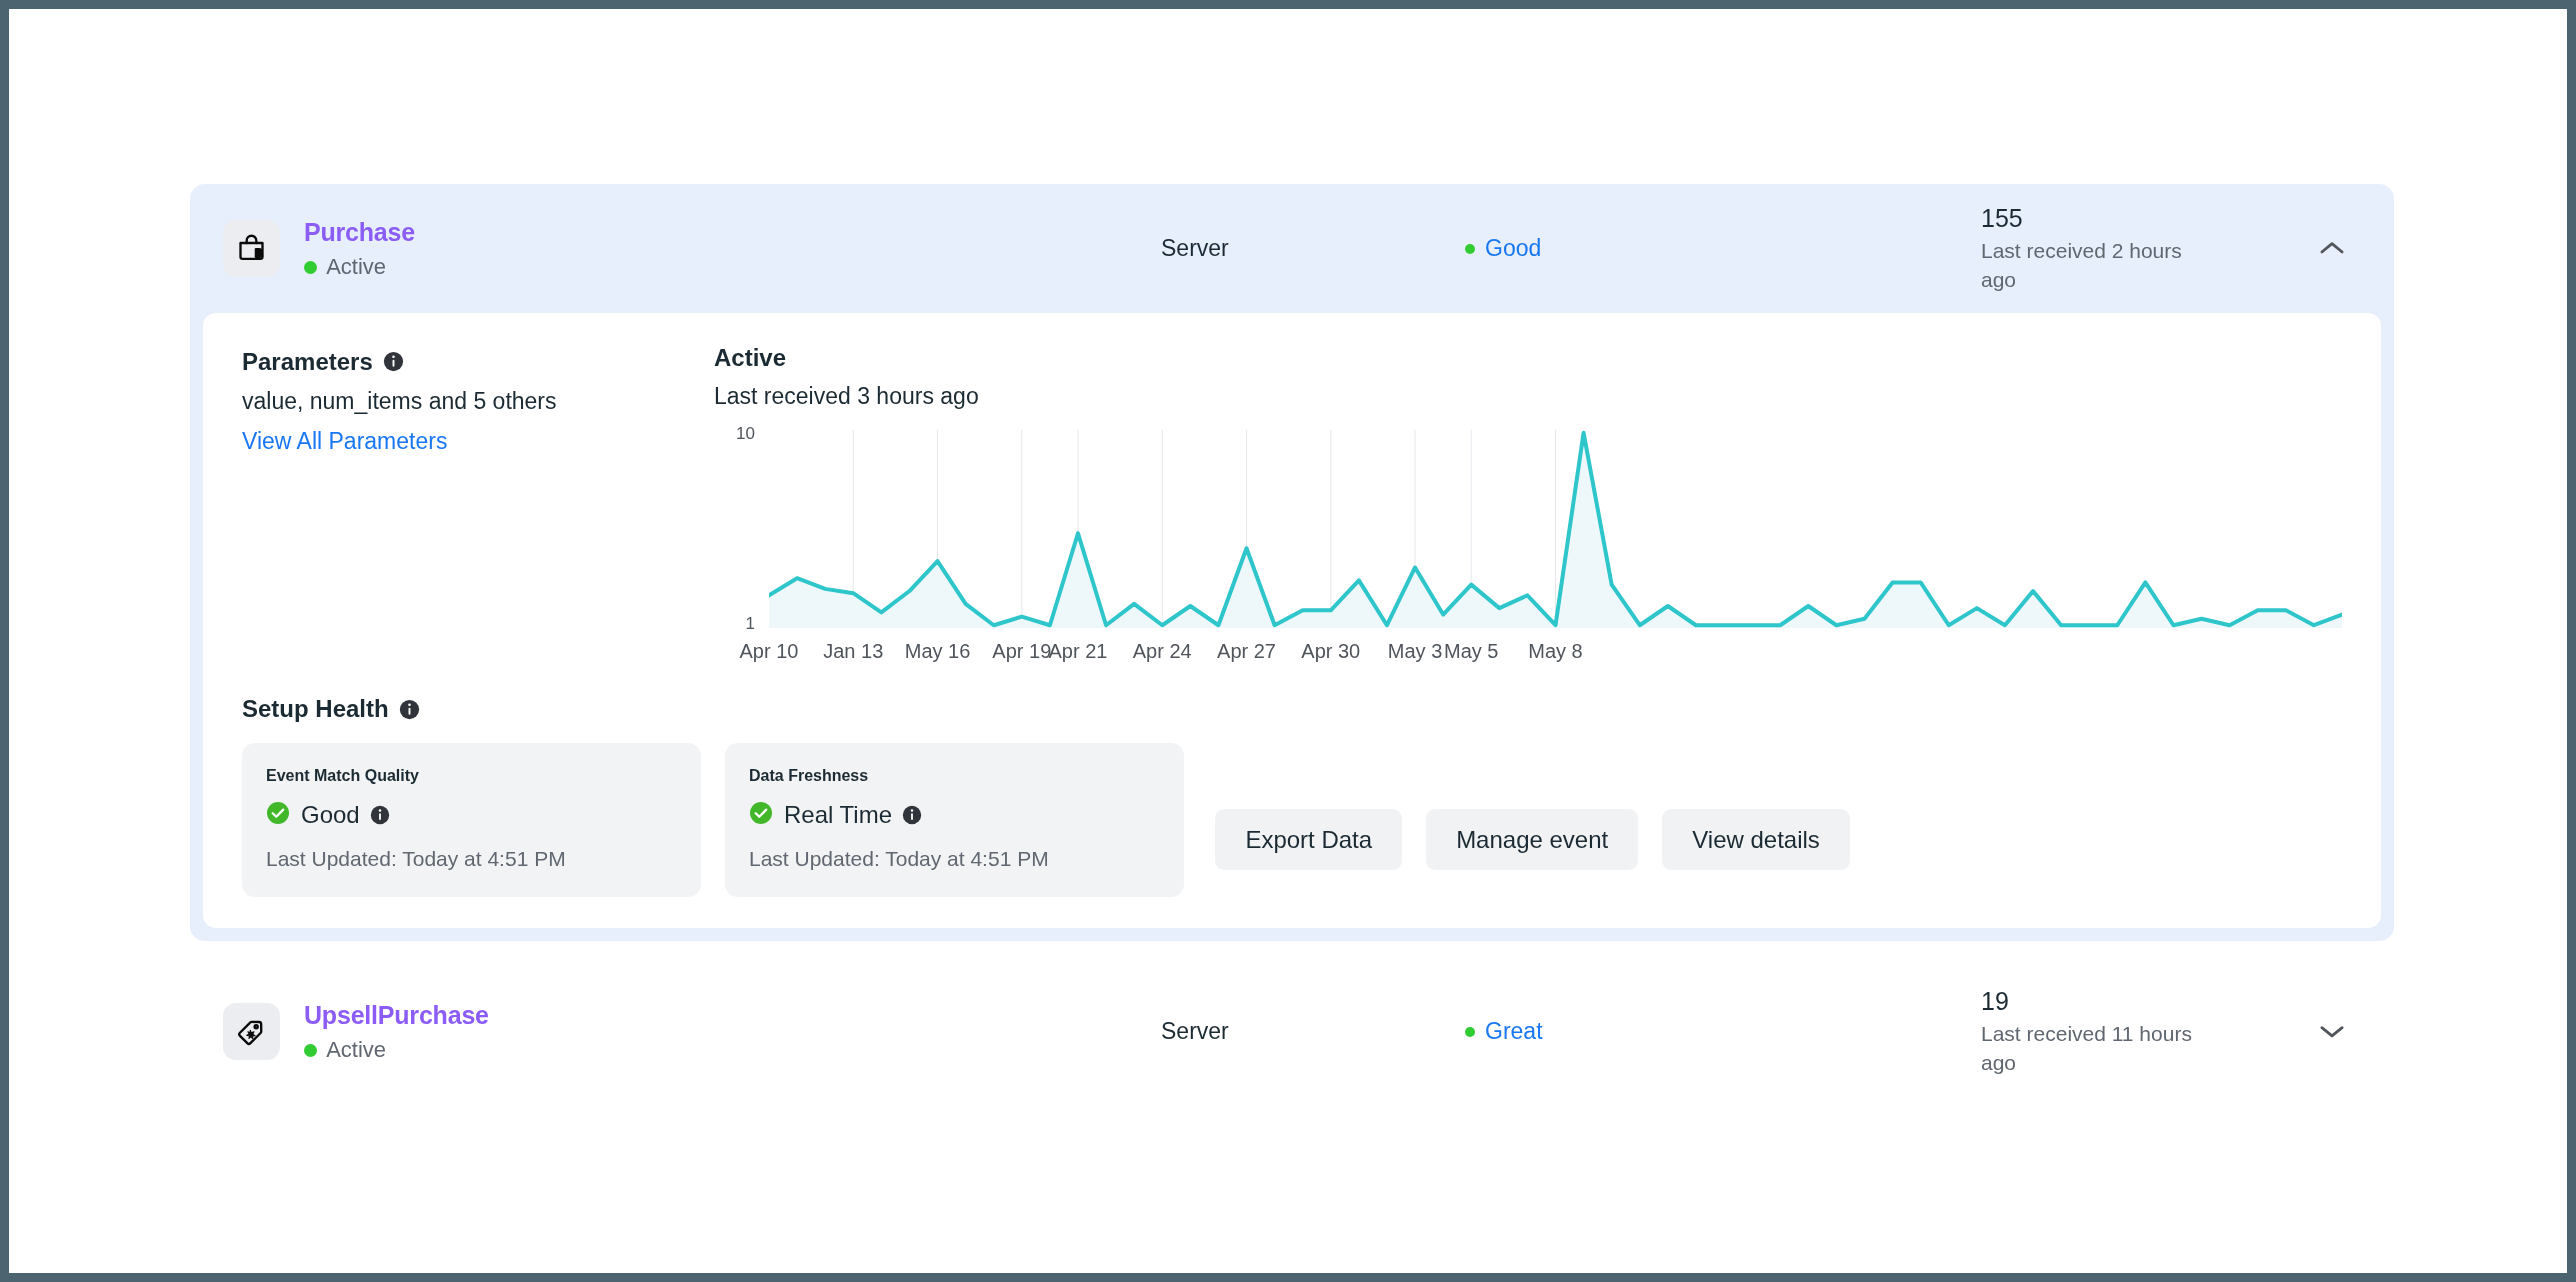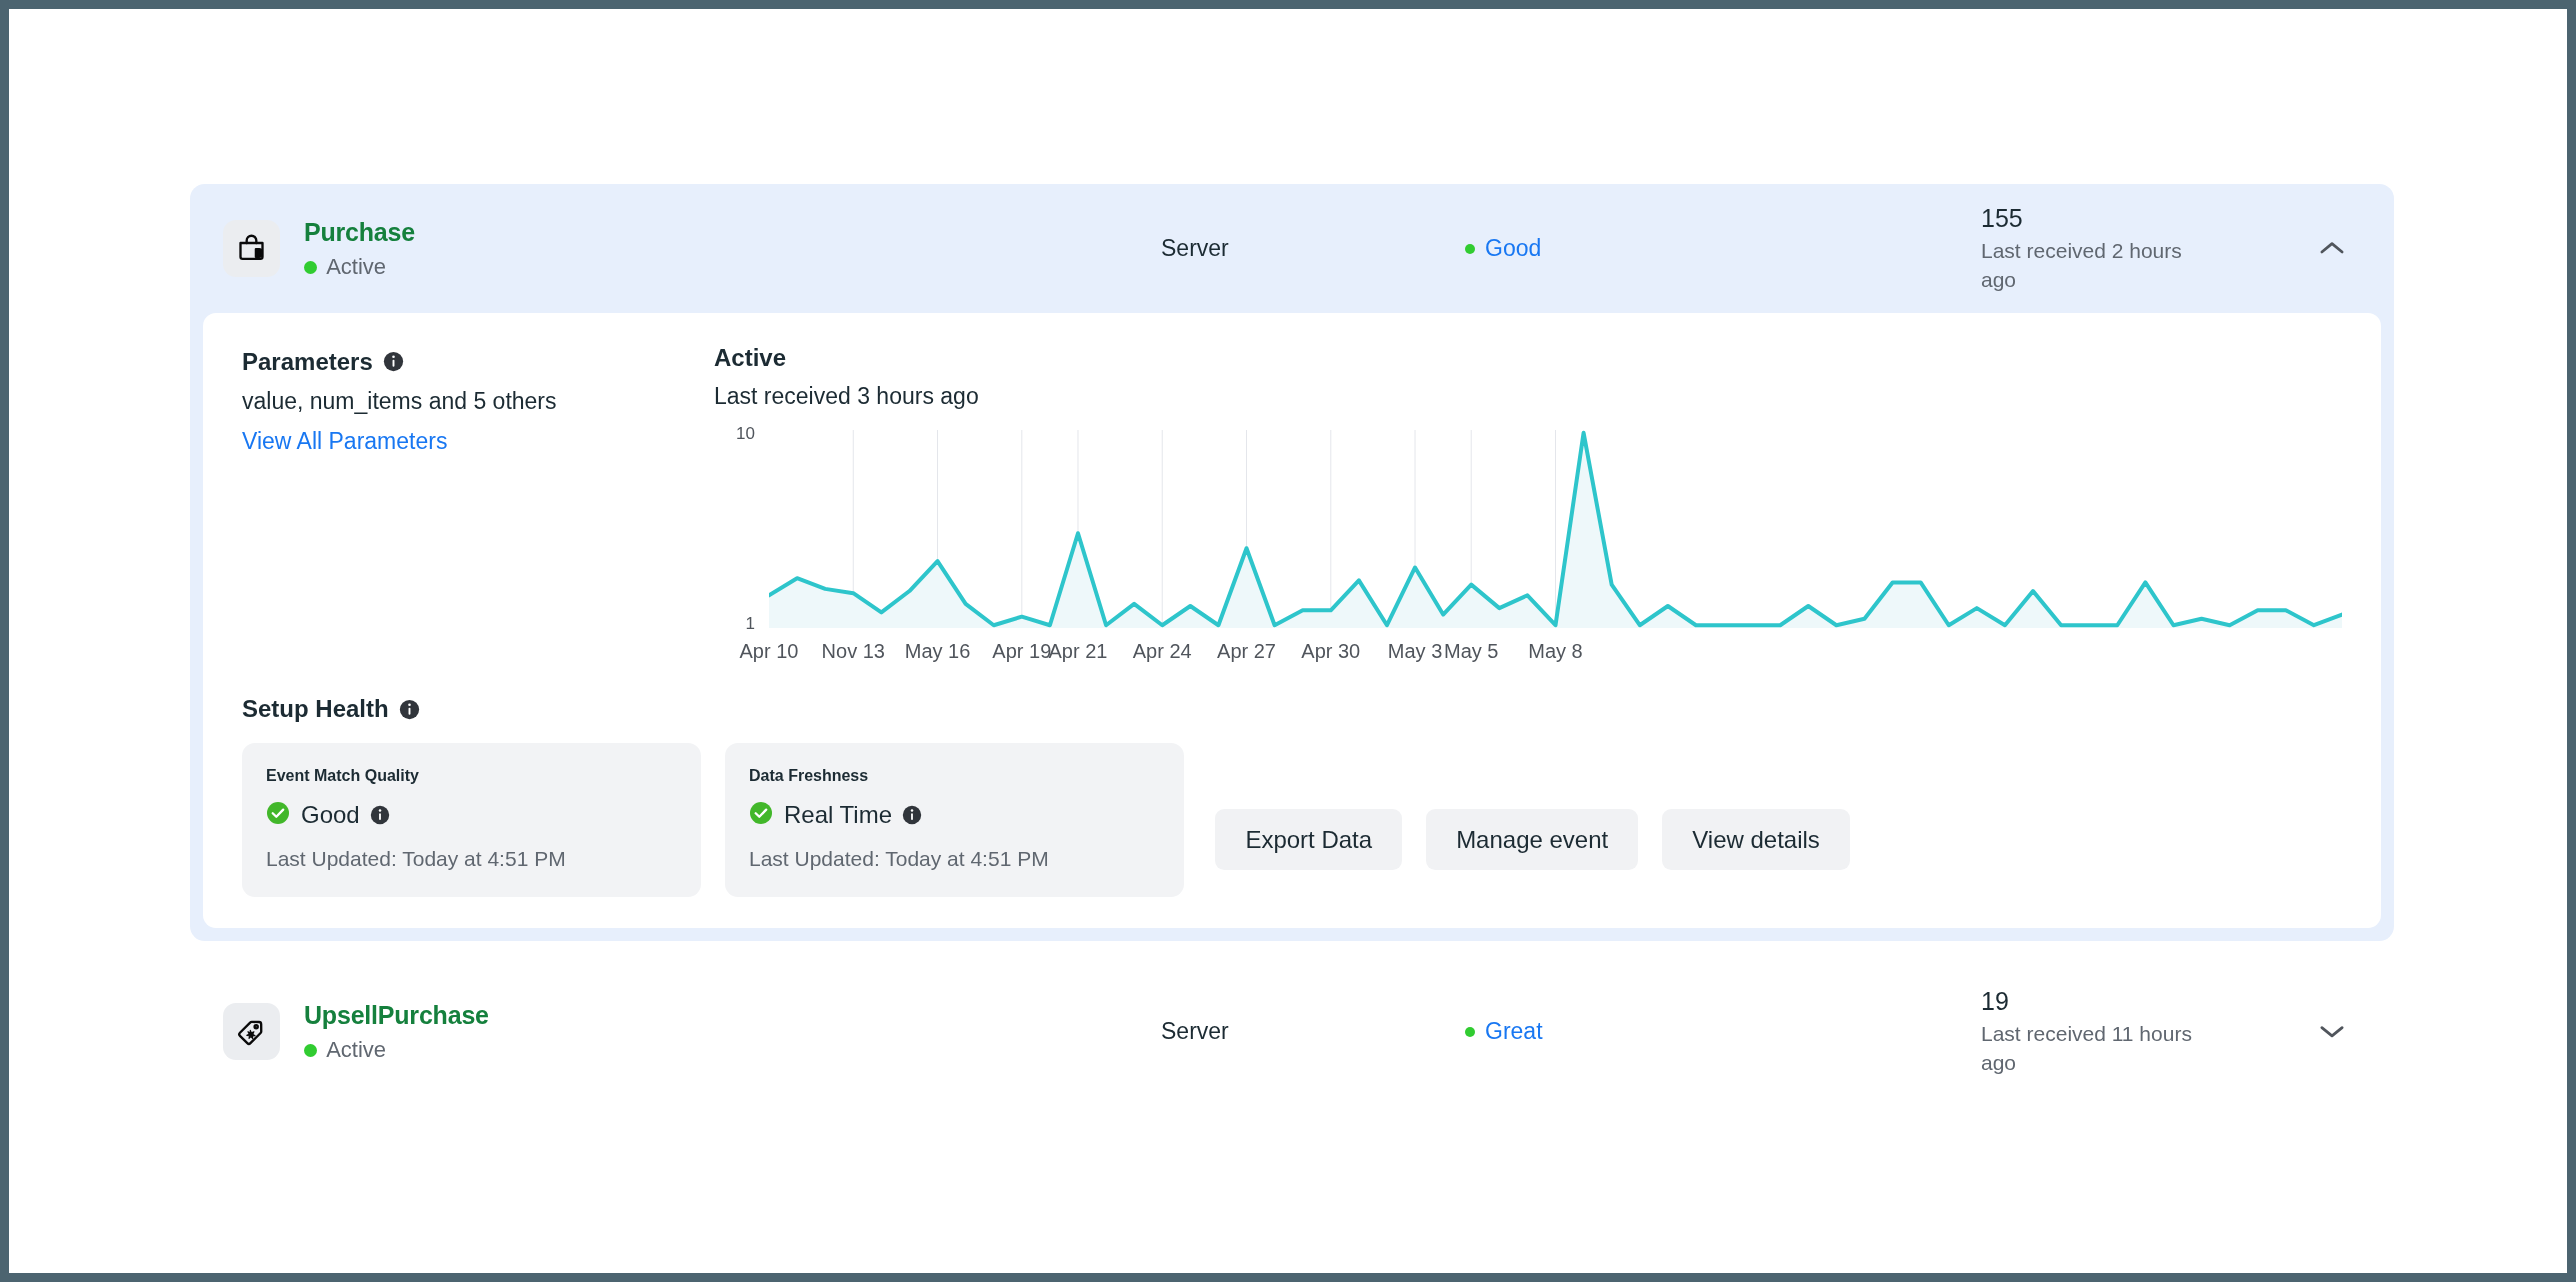--- a/index.html
+++ b/index.html
@@ -76,21 +76,21 @@
     display: flex;
     flex-direction: column;
     justify-content: center;
     flex: 0 0 auto;
     width: 857px;
   }
 
   .ev-title {
     font-size: 25px;
     font-weight: bold;
-    color: #15803d;
+    color: #8b5cf6;
     line-height: 1.25;
     letter-spacing: -0.2px;
   }
 
   .ev-substatus {
     display: flex;
     align-items: center;
     margin-top: 6.4px;
   }
 
@@ -445,21 +445,21 @@
                       <line x1="500" x2="500" y1="0" y2="215" stroke="#e4e6eb" stroke-width="1" vector-effect="non-scaling-stroke"></line>
                       <line x1="0" x2="1000" y1="214" y2="214" stroke="#e4e6eb" stroke-width="1" vector-effect="non-scaling-stroke"></line>
                     </g>
                   <path id="chart-area" fill="#eef8fa" stroke="none" d="M0.00 179.49 L17.86 160.91 L35.71 172.52 L53.57 177.17 L71.43 198.07 L89.29 174.84 L107.14 142.33 L125.00 188.78 L142.86 212.00 L160.71 202.71 L178.57 212.00 L196.43 112.14 L214.29 212.00 L232.14 188.78 L250.00 212.00 L267.86 191.10 L285.71 212.00 L303.57 128.40 L321.43 212.00 L339.29 195.74 L357.14 195.74 L375.00 163.23 L392.86 212.00 L410.71 149.30 L428.57 200.39 L446.43 167.88 L464.29 193.42 L482.14 179.49 L500.00 212.00 L517.86 3.00 L535.71 167.88 L553.57 212.00 L571.43 191.10 L589.29 212.00 L607.14 212.00 L625.00 212.00 L642.86 212.00 L660.71 191.10 L678.57 212.00 L696.43 205.03 L714.29 165.56 L732.14 165.56 L750.00 212.00 L767.86 193.42 L785.71 212.00 L803.57 174.84 L821.43 212.00 L839.29 212.00 L857.14 212.00 L875.00 165.56 L892.86 212.00 L910.71 205.03 L928.57 212.00 L946.43 195.74 L964.29 195.74 L982.14 212.00 L1000.00 200.39 L1000 215 L0 215 Z"></path>
                   <path id="chart-line" fill="none" stroke="#2ec5cb" stroke-width="4" stroke-linejoin="round" stroke-linecap="round" vector-effect="non-scaling-stroke" d="M0.00 179.49 L17.86 160.91 L35.71 172.52 L53.57 177.17 L71.43 198.07 L89.29 174.84 L107.14 142.33 L125.00 188.78 L142.86 212.00 L160.71 202.71 L178.57 212.00 L196.43 112.14 L214.29 212.00 L232.14 188.78 L250.00 212.00 L267.86 191.10 L285.71 212.00 L303.57 128.40 L321.43 212.00 L339.29 195.74 L357.14 195.74 L375.00 163.23 L392.86 212.00 L410.71 149.30 L428.57 200.39 L446.43 167.88 L464.29 193.42 L482.14 179.49 L500.00 212.00 L517.86 3.00 L535.71 167.88 L553.57 212.00 L571.43 191.10 L589.29 212.00 L607.14 212.00 L625.00 212.00 L642.86 212.00 L660.71 191.10 L678.57 212.00 L696.43 205.03 L714.29 165.56 L732.14 165.56 L750.00 212.00 L767.86 193.42 L785.71 212.00 L803.57 174.84 L821.43 212.00 L839.29 212.00 L857.14 212.00 L875.00 165.56 L892.86 212.00 L910.71 205.03 L928.57 212.00 L946.43 195.74 L964.29 195.74 L982.14 212.00 L1000.00 200.39"></path>
                 </svg>
               </div>
 
               <div class="x-axis" id="chart-x-axis">
                   <div class="x-tick" style="left: 0%;">Apr 10</div>
-                  <div class="x-tick" style="left: 5.35714%;">Nov 13</div>
+                  <div class="x-tick" style="left: 5.35714%;">Jan 13</div>
                   <div class="x-tick" style="left: 10.7143%;">May 16</div>
                   <div class="x-tick" style="left: 16.0714%;">Apr 19</div>
                   <div class="x-tick" style="left: 19.6429%;">Apr 21</div>
                   <div class="x-tick" style="left: 25%;">Apr 24</div>
                   <div class="x-tick" style="left: 30.3571%;">Apr 27</div>
                   <div class="x-tick" style="left: 35.7143%;">Apr 30</div>
                   <div class="x-tick" style="left: 41.0714%;">May 3</div>
                   <div class="x-tick" style="left: 44.6429%;">May 5</div>
                   <div class="x-tick" style="left: 50%;">May 8</div>
                 </div>

